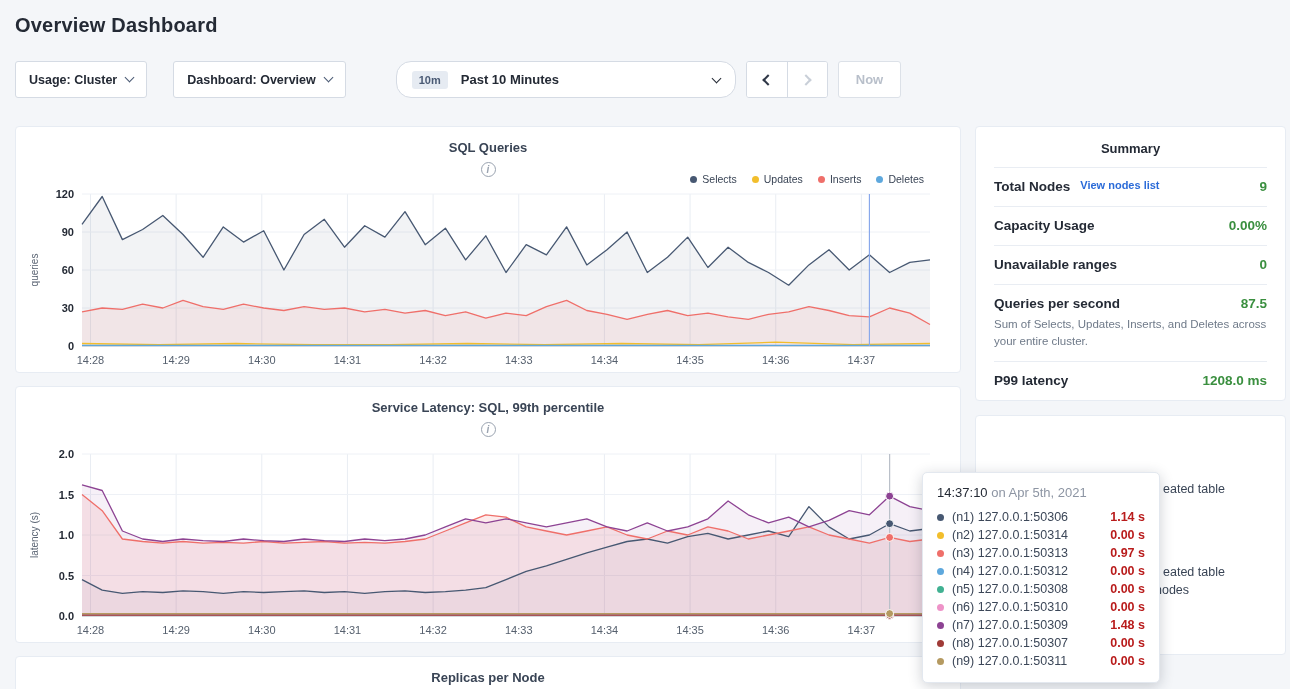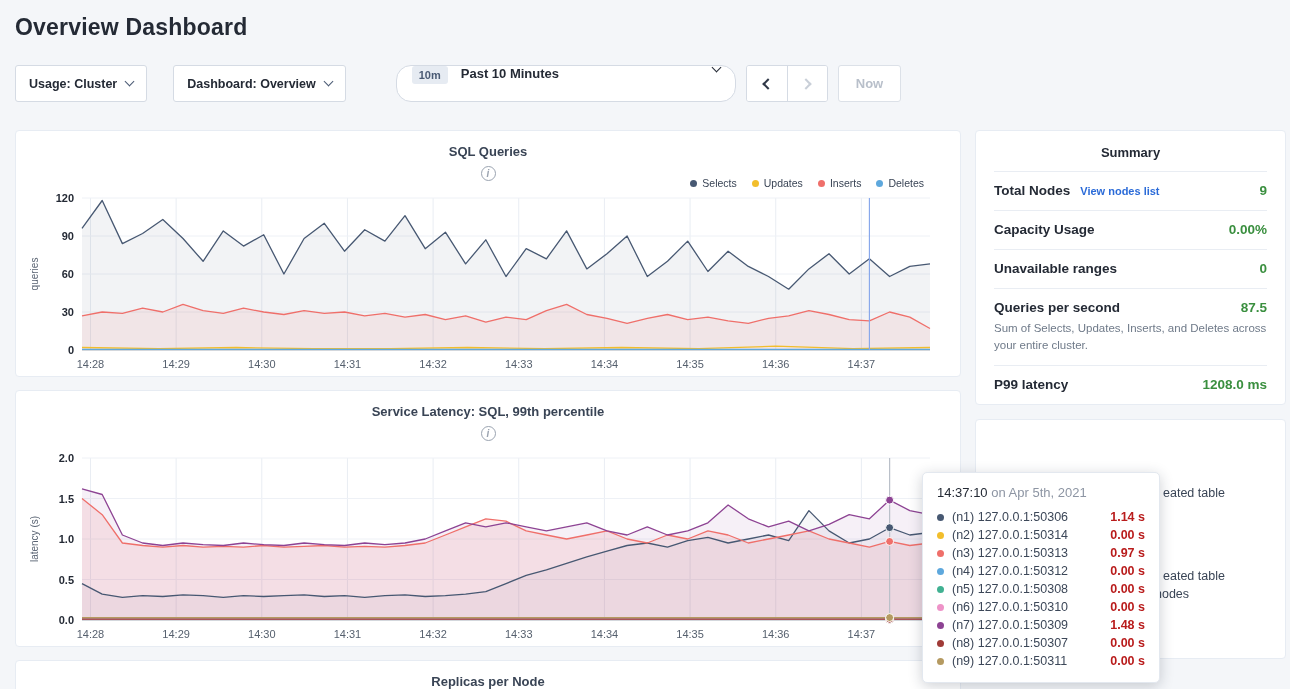--- a/index.html
+++ b/index.html
@@ -2,34 +2,34 @@
 <html><head>
 <meta charset="utf-8">
 <style>
   * { box-sizing: border-box; }
   body {
     margin: 0; width: 1290px; height: 689px; overflow: hidden;
     background: #f4f6f9; color: #242a35;
     font-family: "Liberation Sans", sans-serif;
     position: relative;
   }
-  h1.page-title { margin: 14px 0 0 15px; font-size: 23px; font-weight: 600; letter-spacing: .2px; }
+  h1.page-title { margin: 14px 0 0 15px; font-size: 20px; font-weight: 600; letter-spacing: .2px; }
 
   
   .controls { display: flex; align-items: center; margin: 24px 4px 0 15px; }
   .dd {
     height: 37px; background: #fff; border: 1px solid #d5dbe4; border-radius: 3px;
     display: flex; align-items: center; gap: 9px; padding: 0 13px;
     font-size: 12.5px; font-weight: bold; color: #242a35; cursor: pointer; font-family: inherit;
   }
   .dd + .dd { margin-left: 26px; }
   .chev { width: 7px; height: 7px; border-right: 1.6px solid #4a5a74; border-bottom: 1.6px solid #4a5a74; transform: rotate(45deg); margin-top: -4px; }
   .time-select {
     width: 340px; height: 37px; background: #fff; border: 1px solid #d5dbe4; border-radius: 15px;
-    display: flex; align-items: flex-start; padding: 0 15px; margin-left: 50px; cursor: pointer;
+    display: flex; align-items: center; padding: 0 15px; margin-left: 50px; cursor: pointer;
   }
   .badge { background: #e6ebf2; border-radius: 3px; font-size: 11px; font-weight: bold; color: #4a5a74; padding: 3px 7px; margin-right: 13px; }
   .time-label { font-size: 13px; font-weight: bold; flex: 1; }
   .chev.dark { border-color: #242a35; margin-top: -2px; }
   .pager { display: flex; margin-left: 10px; border: 1px solid #d5dbe4; border-radius: 3px; overflow: hidden; height: 37px; background: #fff; }
   .pg { width: 40px; border: none; background: #fff; display: flex; align-items: center; justify-content: center; cursor: pointer; padding: 0; }
   .pg + .pg { border-left: 1px solid #d5dbe4; }
   .arrow-left  { width: 8px; height: 8px; border-left: 2px solid #2f3747; border-bottom: 2px solid #2f3747; transform: rotate(45deg); margin-left: 3px; }
   .arrow-right { width: 8px; height: 8px; border-left: 2px solid #c9cfd8; border-bottom: 2px solid #c9cfd8; transform: rotate(225deg); margin-right: 3px; }
   .now-btn { margin-left: 10px; height: 37px; padding: 0 17px; background: #fff; border: 1px solid #dce1e8; border-radius: 3px; font-size: 13px; font-weight: bold; color: #b8bfca; font-family: inherit; }
@@ -53,21 +53,21 @@
   .leg-item { display: flex; align-items: center; gap: 5px; cursor: pointer; }
   .leg-dot { width: 7px; height: 7px; border-radius: 50%; display: inline-block; }
   .chart { margin: 4px 10px 2px; }
   .chart svg text { font-family: "Liberation Sans", sans-serif; }
   .ytick-clip { display: block; margin: 10px 0 0 30px; font-size: 11px; font-weight: bold; }
 
   
   .summary { padding: 0 18px; margin-bottom: 14px; }
   .summary h2 { margin: 0; text-align: center; font-size: 13px; padding: 14px 0 11px; font-weight: bold; }
   .srow { padding: 11px 0 12px; border-top: 1px solid #e9edf3; }
-  .srow-top { display: flex; align-items: center; }
+  .srow-top { display: flex; align-items: flex-start; }
   .slabel { font-size: 13.5px; font-weight: bold; }
   .slink { font-size: 11px; font-weight: bold; color: #2b6bd8; margin-left: 10px; text-decoration: none; cursor: pointer; }
   .sval { margin-left: auto; font-size: 13.5px; font-weight: bold; color: #3a8f3f; }
   .ssub { font-size: 11.5px; color: #6f7a89; line-height: 1.45; margin-top: 5px; }
 
   .events { position: relative; height: 240px; overflow: hidden; }
   .frag { position: absolute; font-size: 12.5px; color: #394455; white-space: nowrap; }
   .frag-0 { top: 66px; left: 187px; }
   .frag-1 { top: 149px; left: 187px; }
   .frag-2 { top: 167px; left: 179px; }

